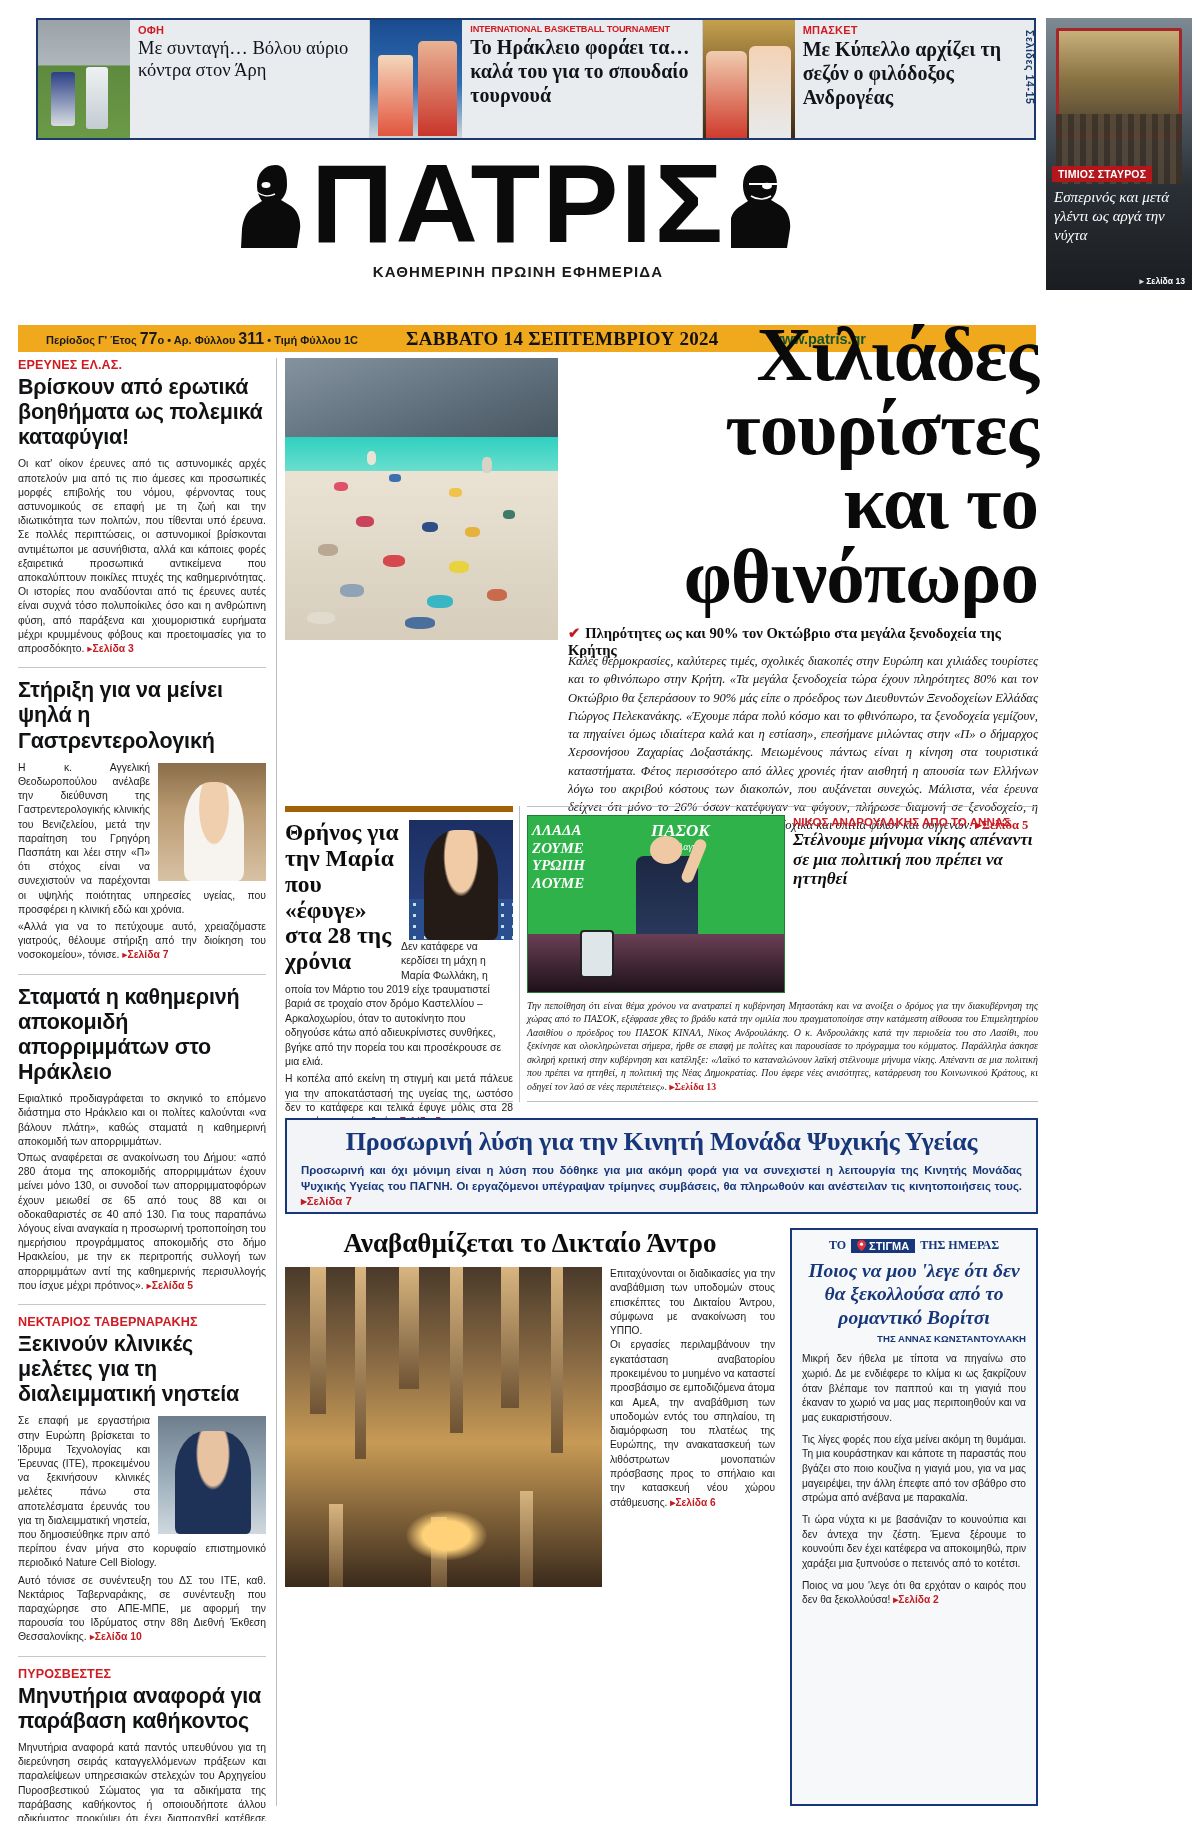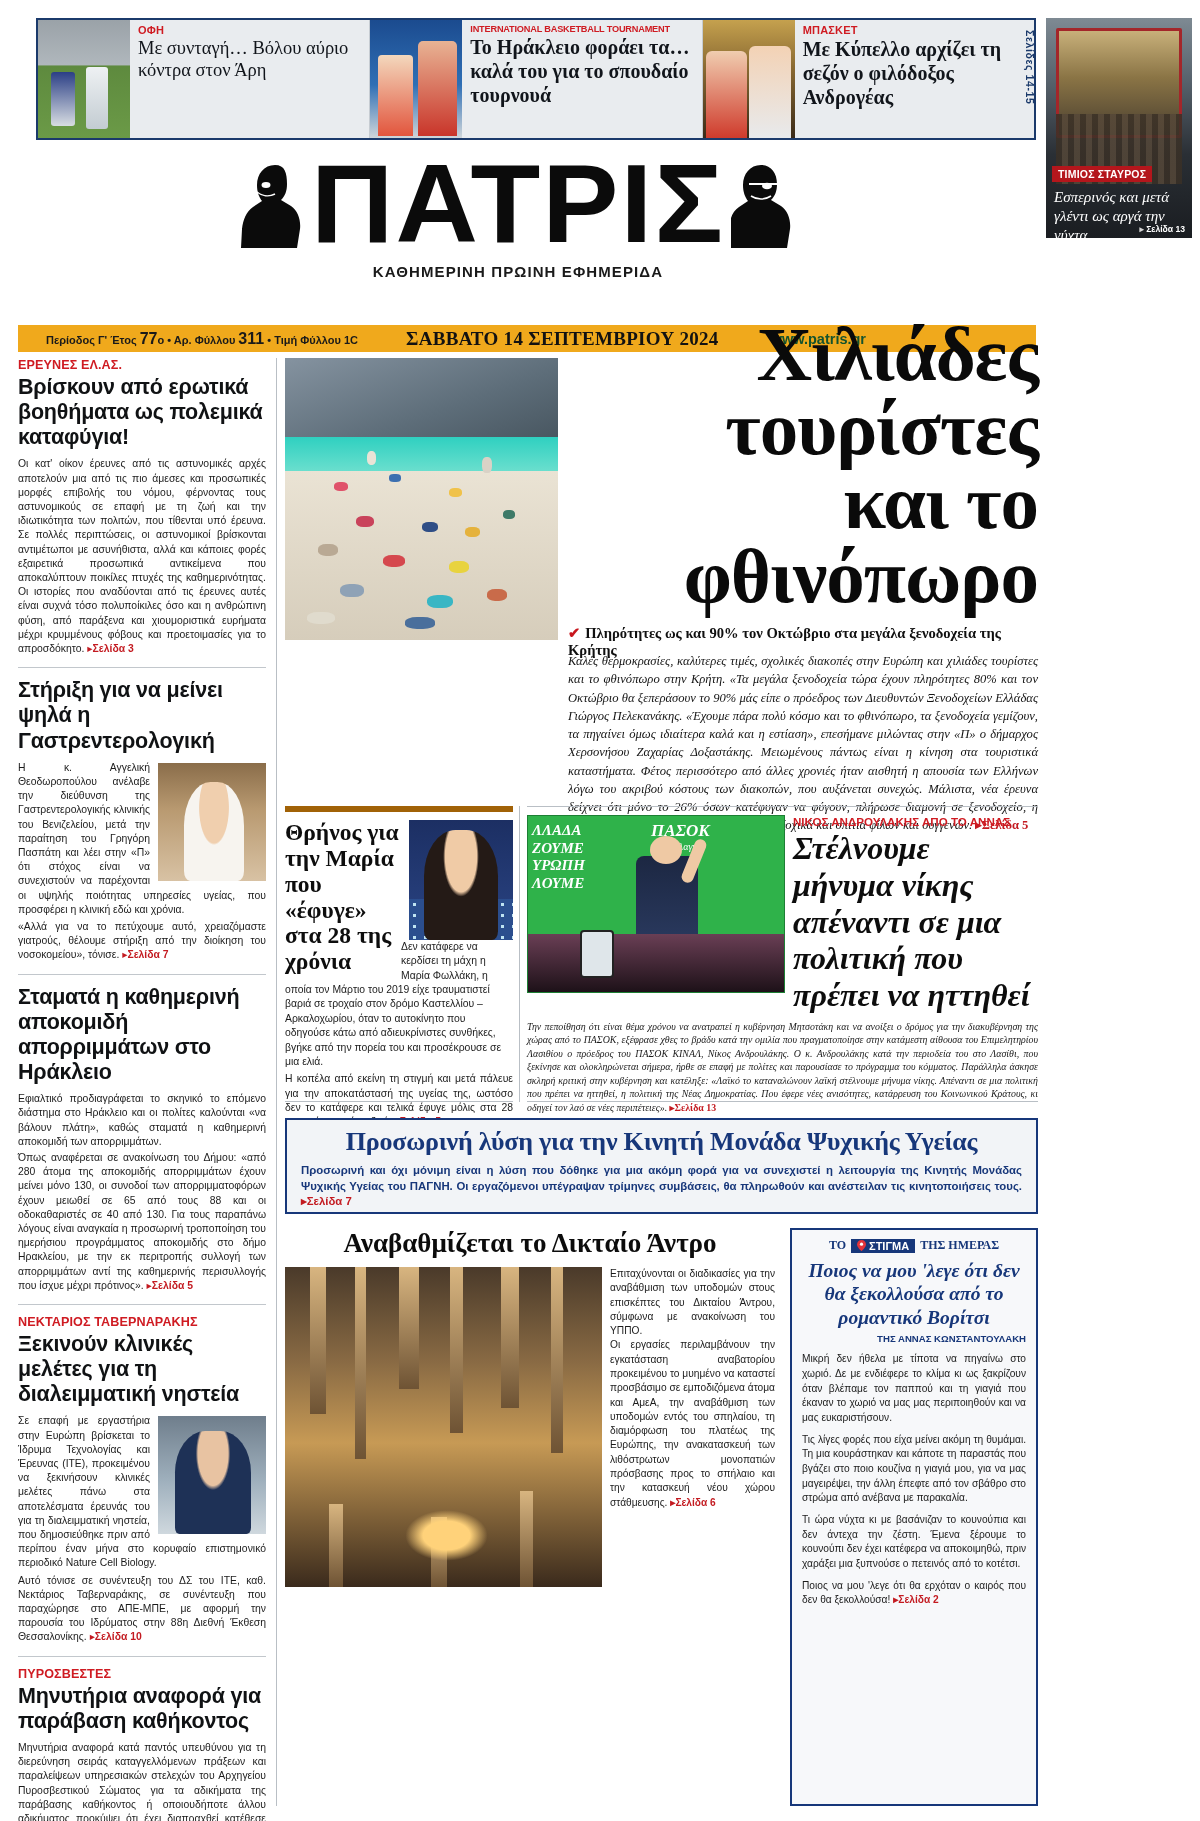--- a/index.html
+++ b/index.html
@@ -49,21 +49,21 @@
   .ph-basket1:before{ content:""; position:absolute; left:52%; top:18%; width:42%; height:80%;
       background:linear-gradient(#e8b394,#c9352a); border-radius:5px 5px 0 0; }
   .ph-basket2 { background:linear-gradient(to bottom,#c5a14e 0%,#8a6a32 40%,#3a2a18 100%); }
   .ph-basket2:after{ content:""; position:absolute; left:4%; top:26%; width:44%; height:74%;
       background:linear-gradient(#f0cdb0,#cf3b2c); border-radius:6px 6px 0 0; }
   .ph-basket2:before{ content:""; position:absolute; left:50%; top:22%; width:46%; height:78%;
       background:linear-gradient(#f3d2b5,#e8eaec); border-radius:6px 6px 0 0; }
 
   
   .promo-right {
-    position:absolute; left:1046px; top:18px; width:146px; height:220px;
+    position:absolute; left:1046px; top:18px; width:146px; height:272px;
     background:linear-gradient(to bottom,#7e8a93 0%,#55606a 30%,#2a2f35 62%,#1a1d21 100%);
     overflow:hidden;
   }
   .promo-right .frame{
     position:absolute; left:10px; top:10px; right:10px; height:110px;
     border:3px solid #a3262a; border-radius:2px;
     background:linear-gradient(to bottom,#c8b07a 0%,#8a7445 45%,#4b4030 100%);
   }
   .promo-right .crowd{
     position:absolute; left:10px; top:96px; right:10px; height:70px;
@@ -230,21 +230,21 @@
   .pasok .pic .arm{ position:absolute; left:160px; top:22px; width:12px; height:46px;
     background:#efc9a4; transform:rotate(22deg); border-radius:6px;}
   .pasok .pic .crowd{ position:absolute; left:0; bottom:0; width:100%; height:58px;
     background:linear-gradient(#6a3f55,#1d1118);}
   .pasok .pic .phone{ position:absolute; left:52px; bottom:14px; width:34px; height:48px;
     background:#dfe6ea; border:2px solid #222; border-radius:4px;}
   .pasok .kicker2{ color:#cf1b22; font-size:11.6px; font-weight:bold; margin:0 0 2px 266px; }
   .pasok h3{
     margin:0 0 0 266px;
     font-family:"Liberation Serif", serif; font-style:italic; font-weight:bold;
-    font-size:32px; line-height:1.15; color:#0d0d0d;
+    font-size:17px; line-height:1.15; color:#0d0d0d;
   }
   .pasok .txt{
     clear:both; padding-top:6px;
     font-family:"Liberation Serif", serif; font-style:italic;
     font-size:9.9px; line-height:1.36; text-align:justify; color:#1b1b1b;
   }
   .pasok .pg{ color:#c31a20; font-weight:bold; font-style:normal; white-space:nowrap; }
 
   
   .bluebar{

